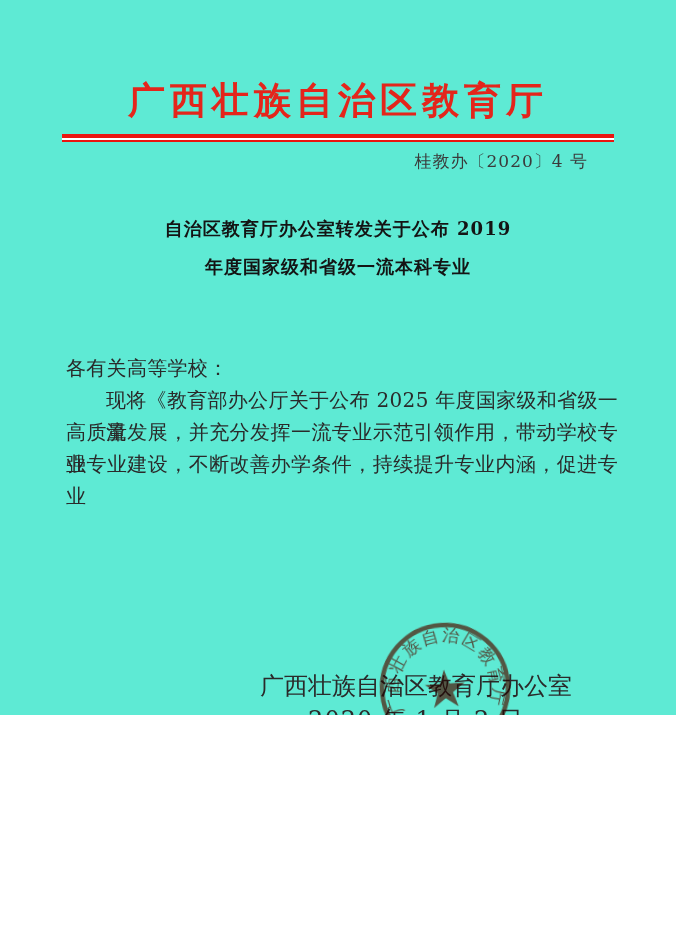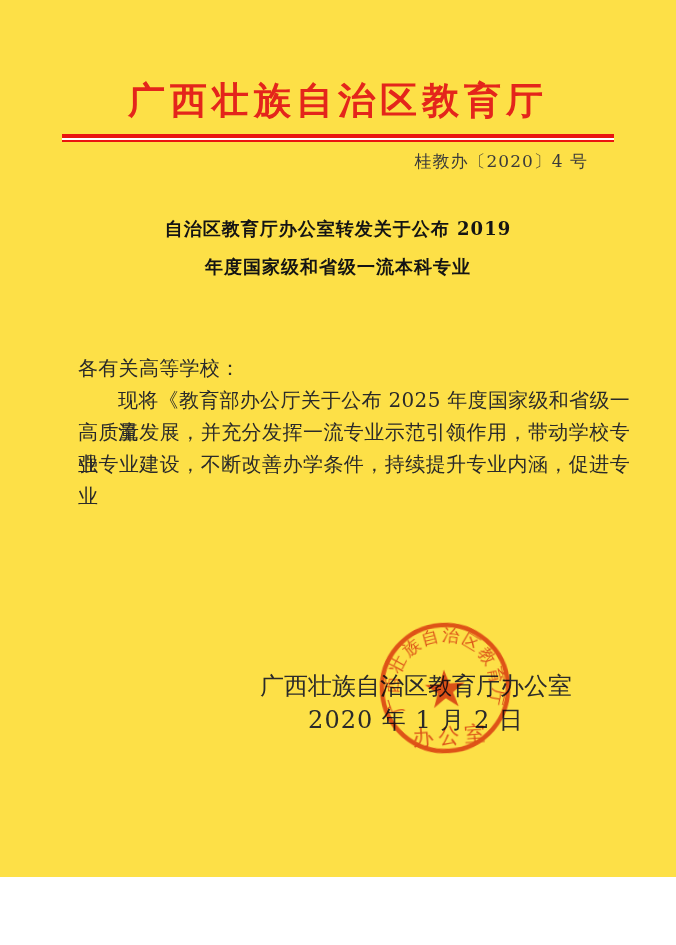--- a/index.html
+++ b/index.html
@@ -1,37 +1,37 @@
 <!DOCTYPE html>
 <html><head>
 <meta charset="utf-8">
 <style>
   html,body{margin:0;padding:0;background:#ffffff;}
   .page{
-    position:relative;width:676px;height:877px;background:#fde047;overflow:hidden;
+    position:relative;width:676px;height:715px;background:#5eead4;overflow:hidden;
     font-family:"DejaVu Serif","Liberation Serif",serif;color:#262626;
   }
   .org-title{
     position:absolute;top:76px;left:0;width:676px;text-align:center;
     font-size:37px;font-weight:bold;letter-spacing:5px;color:#e4251b;white-space:nowrap;
   }
   .header-rule{position:absolute;left:62px;top:134px;width:552px;}
   .header-rule .thick{height:4px;background:#ea1410;}
   .header-rule .gap{height:2px;background:#ffffff;}
   .header-rule .thin{height:2px;background:#ea1410;}
   .doc-number{
     position:absolute;top:150px;right:88px;font-size:17px;color:#3a3a3a;
     letter-spacing:1px;white-space:nowrap;
   }
   .doc-title{
     position:absolute;top:210px;left:0;width:676px;text-align:center;
     font-size:18px;font-weight:bold;color:#141414;line-height:38px;letter-spacing:1px;
   }
   .body-block{
-    position:absolute;top:352px;left:78px;width:552px;
+    position:absolute;top:352px;left:66px;width:552px;
     font-size:20px;line-height:32px;color:#2a2a2a;letter-spacing:0.3px;
   }
   .body-line{height:32px;white-space:nowrap;}
   .body-line.fill{white-space:normal;text-align:justify;text-align-last:justify;}
   .body-line.indent{padding-left:40px;}
   .signature{
     position:absolute;top:674px;right:104px;text-align:center;
     font-size:24px;color:#2a2a2a;line-height:24px;z-index:1;
   }
   .signature .sig-date{margin-top:10px;letter-spacing:1px;}

